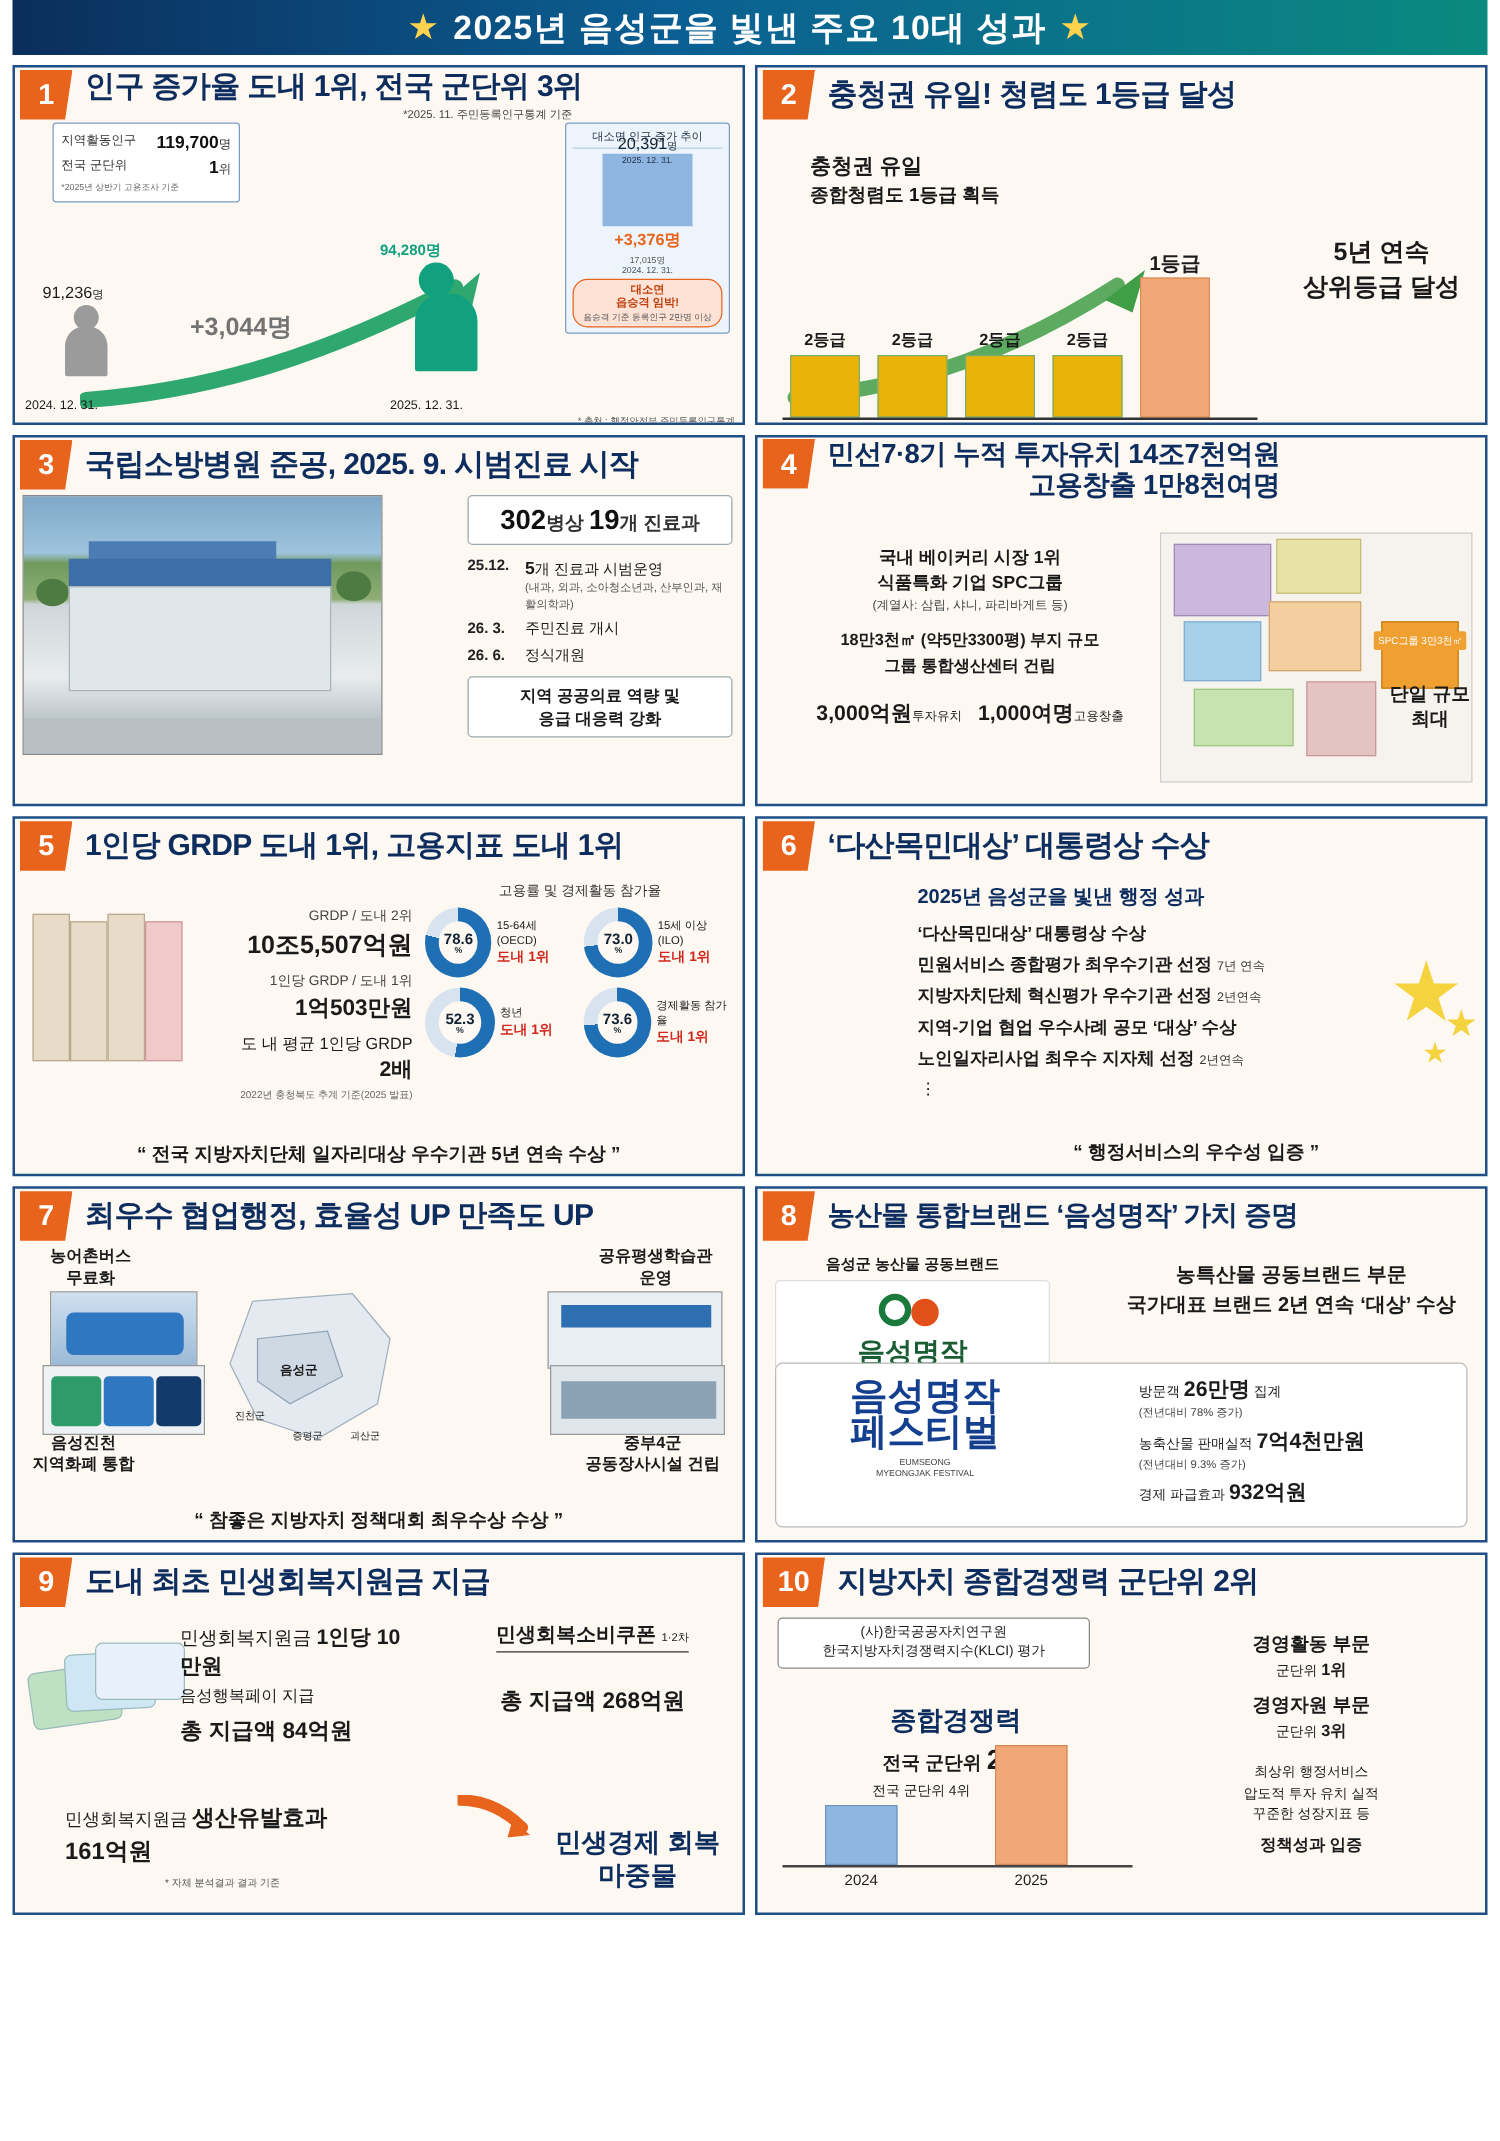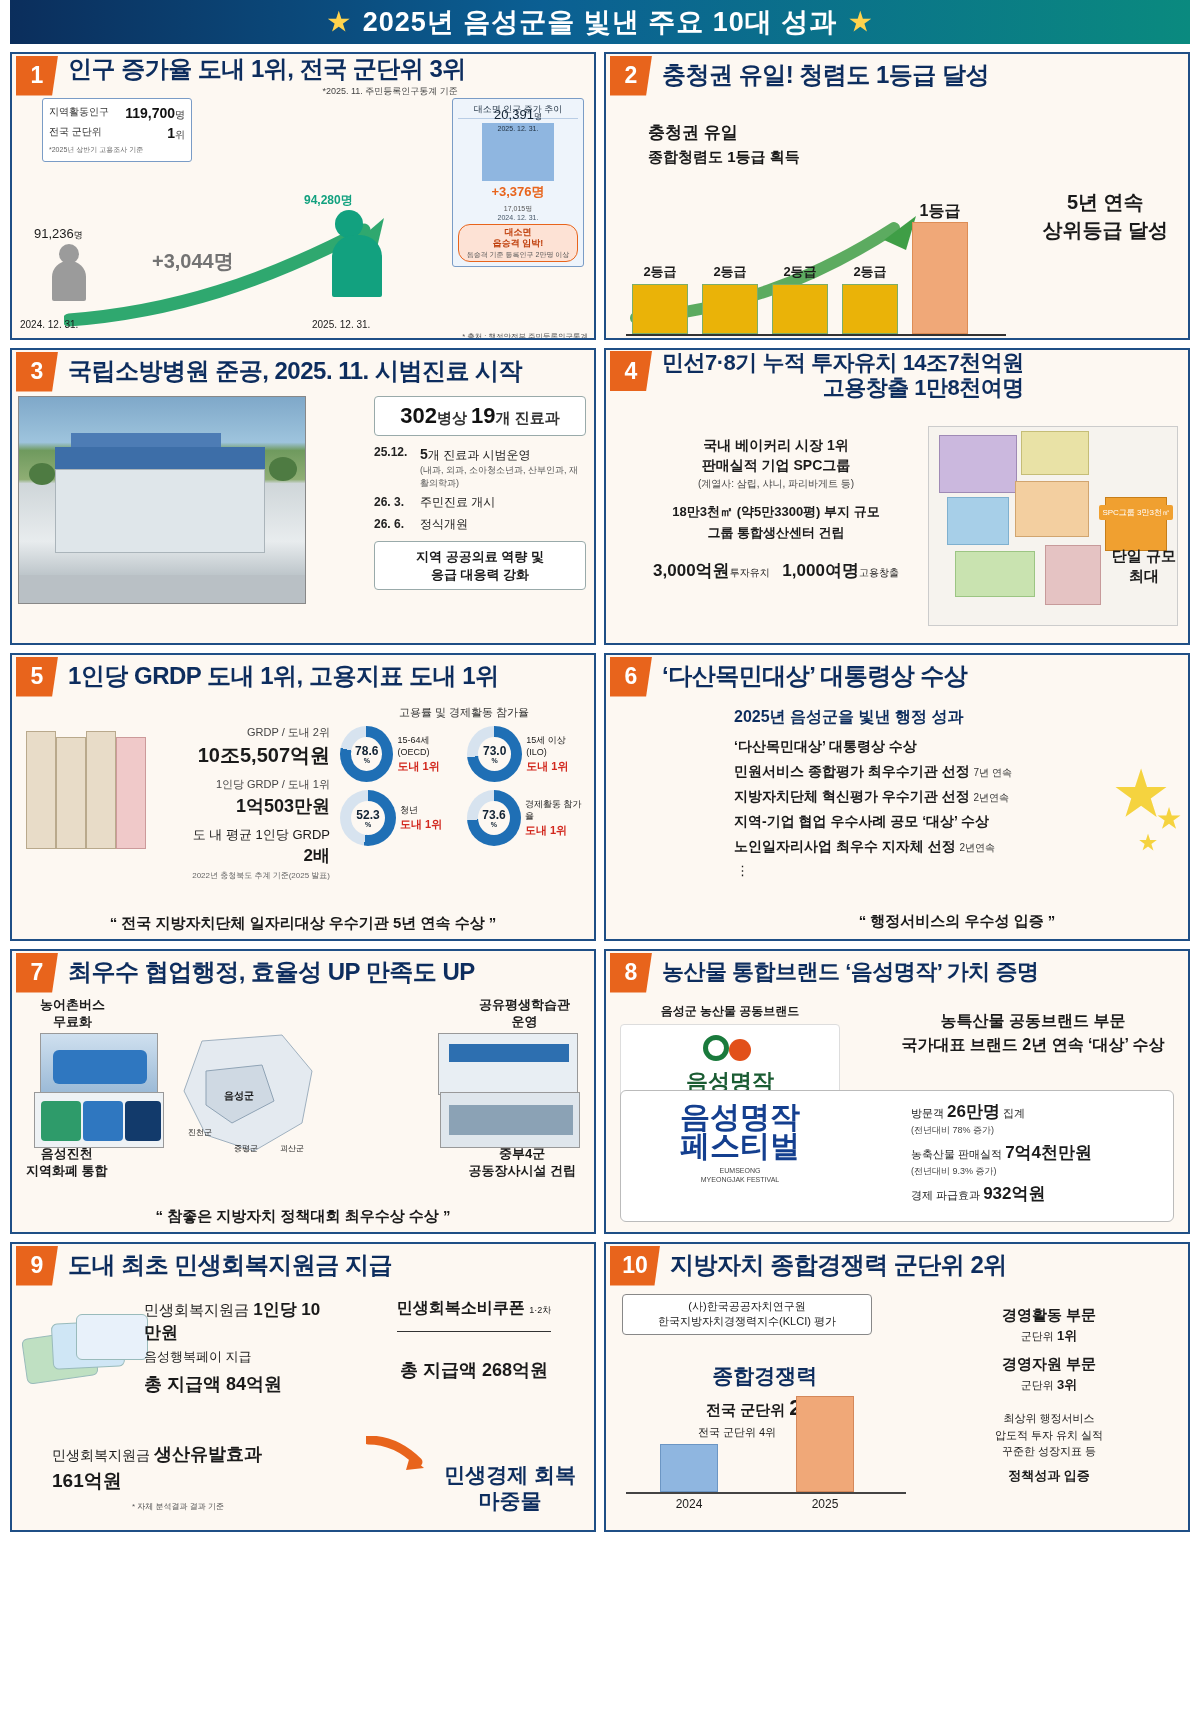--- a/index.html
+++ b/index.html
@@ -192,21 +192,21 @@
 
   
   .c9-cards { position:absolute; left:12px; top:28px; width:120px; height:86px;}
   .c9-card { position:absolute; width:72px; height:46px; border-radius:6px; border:1px solid #9bb; }
   .c9-col1 { position:absolute; left:40px; top:12px; width:280px; }
   .c9-col1 .t { font-size:15px; }
   .c9-col1 .t b { font-size:17px; font-weight:bold;}
   .c9-col1 .m { font-size:13px; margin-top:4px; }
   .c9-col1 .big { font-size:18px; font-weight:bold; margin-top:6px;}
   .c9-col2 { position:absolute; right:10px; top:12px; width:220px; text-align:center;}
-  .c9-col2 .hd { font-size:16px; font-weight:bold; border-bottom:1px solid #333; display:inline-block; padding-bottom:12px;}
+  .c9-col2 .hd { font-size:16px; font-weight:bold; border-bottom:1px solid #333; display:inline-block; padding-bottom:2px;}
   .c9-col2 .hd small{ font-size:9px; font-weight:normal;}
   .c9-col2 .amt { font-size:18px; font-weight:bold; margin-top:26px;}
   .c9-bot { position:absolute; left:40px; bottom:36px; font-size:14px;}
   .c9-bot b { font-size:18px; }
   .c9-note { position:absolute; left:120px; bottom:18px; font-size:8px; color:#555;}
   .c9-slogan { position:absolute; right:18px; bottom:16px; font-size:21px; font-weight:bold; color:#0d2d5e; text-align:center; line-height:1.25;}
   .c9-arrow { position:absolute; right:168px; bottom:60px; width:60px; height:34px;}
 
   
   .c10-box { position:absolute; left:16px; top:8px; width:250px; border:1px solid #888; border-radius:4px; background:#fff; font-size:11px; text-align:center; padding:4px 2px; line-height:1.4;}
@@ -342,21 +342,21 @@
             <div class="yr">2025</div>
           </div>
           <div class="c2-axis"></div>
         </div>
       </div>
     </div>
 
     <div class="card h2">
       <div class="card-head">
         <div class="num">3</div>
-        <div class="card-title">국립소방병원 준공, 2025. 11. 시범진료 시작</div>
+        <div class="card-title">국립소방병원 준공, 2025. 9. 시범진료 시작</div>
       </div>
       <div class="body">
         <div class="c3-photo">
           <div class="tree" style="left:10px;top:66px;width:26px;height:22px"></div>
           <div class="tree" style="left:250px;top:60px;width:28px;height:24px"></div>
           <div class="roof2"></div>
             <div class="roof"></div>
             <div class="bld"></div>
           <div class="road"></div>
         </div>
@@ -393,21 +393,21 @@
       <div class="card-head" style="height:70px;align-items:flex-start">
         <div class="num">4</div>
         <div class="title2line">
           <div class="card-title small">민선7·8기 누적 투자유치  14조7천억원</div>
           <div class="card-title small" style="text-align:right">고용창출   1만8천여명</div>
         </div>
       </div>
       <div class="body" style="height:calc(100% - 70px)">
         <div class="c4-left">
           <div class="l1"><span>국내 베이커리 시장 </span><span>1위</span></div>
-          <div class="l1"><span>판매실적 기업 </span><span>SPC그룹</span></div>
+          <div class="l1"><span>식품특화 기업 </span><span>SPC그룹</span></div>
           <div class="l2">(계열사: 삼립, 샤니, 파리바게트 등)</div>
           <div class="l3">18만3천㎡ (약5만3300평) 부지 규모</div>
           <div class="l3" style="margin-top:2px">그룹 통합생산센터 건립</div>
           <div class="l4">
             <span>3,000억원</span><small>투자유치</small>
             <span style="margin-left:8px">1,000여명</span><small>고용창출</small>
           </div>
         </div>
         <div class="c4-map">
           <div class="z" style="left:10px;top:8px;width:78px;height:58px;background:#cbb8de;border:1px solid #9f8ab5"></div>

